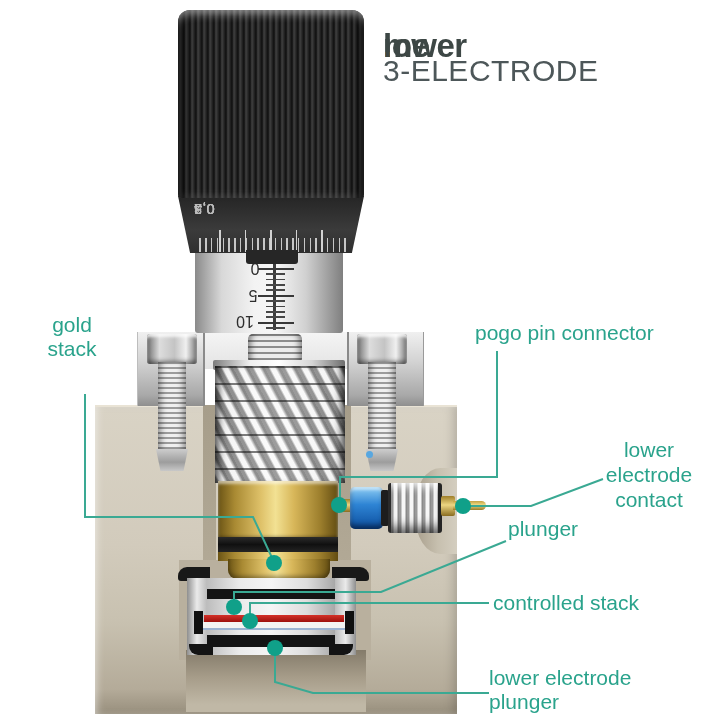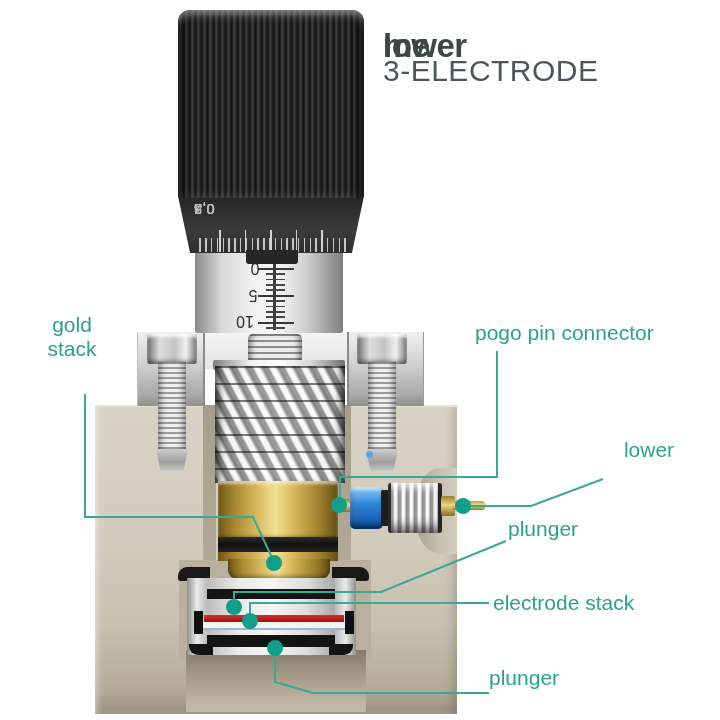--- a/index.html
+++ b/index.html
@@ -230,26 +230,29 @@
     </g>
   </svg>
 
   <div class="label center" style="left:26px;top:313px;width:92px">
     <div style="position:static">gold</div>
     <div style="position:static">stack</div>
   </div>
   <div class="label" style="left:475px;top:321px">pogo pin connector</div>
   <div class="label center" style="left:598px;top:437px;width:102px;line-height:25px">
     <div style="position:static">lower</div>
+    <div style="position:static">electrode</div>
+    <div style="position:static">contact</div>
   </div>
   <div class="label" style="left:508px;top:517px;line-height:24px">
     <div style="position:static">plunger</div>
   </div>
-  <div class="label" style="left:493px;top:591px">electrode stack</div>
+  <div class="label" style="left:493px;top:591px">controlled stack</div>
   <div class="label" style="left:489px;top:666px;line-height:24px">
+    <div style="position:static">lower electrode</div>
     <div style="position:static">plunger</div>
   </div>
 
   <div class="logo">
     <span>lower</span>
       <span class="dot">.</span>
       <span>me</span>
   </div>
   <div class="title-line" style="top:54px">3-ELECTRODE</div>
 

